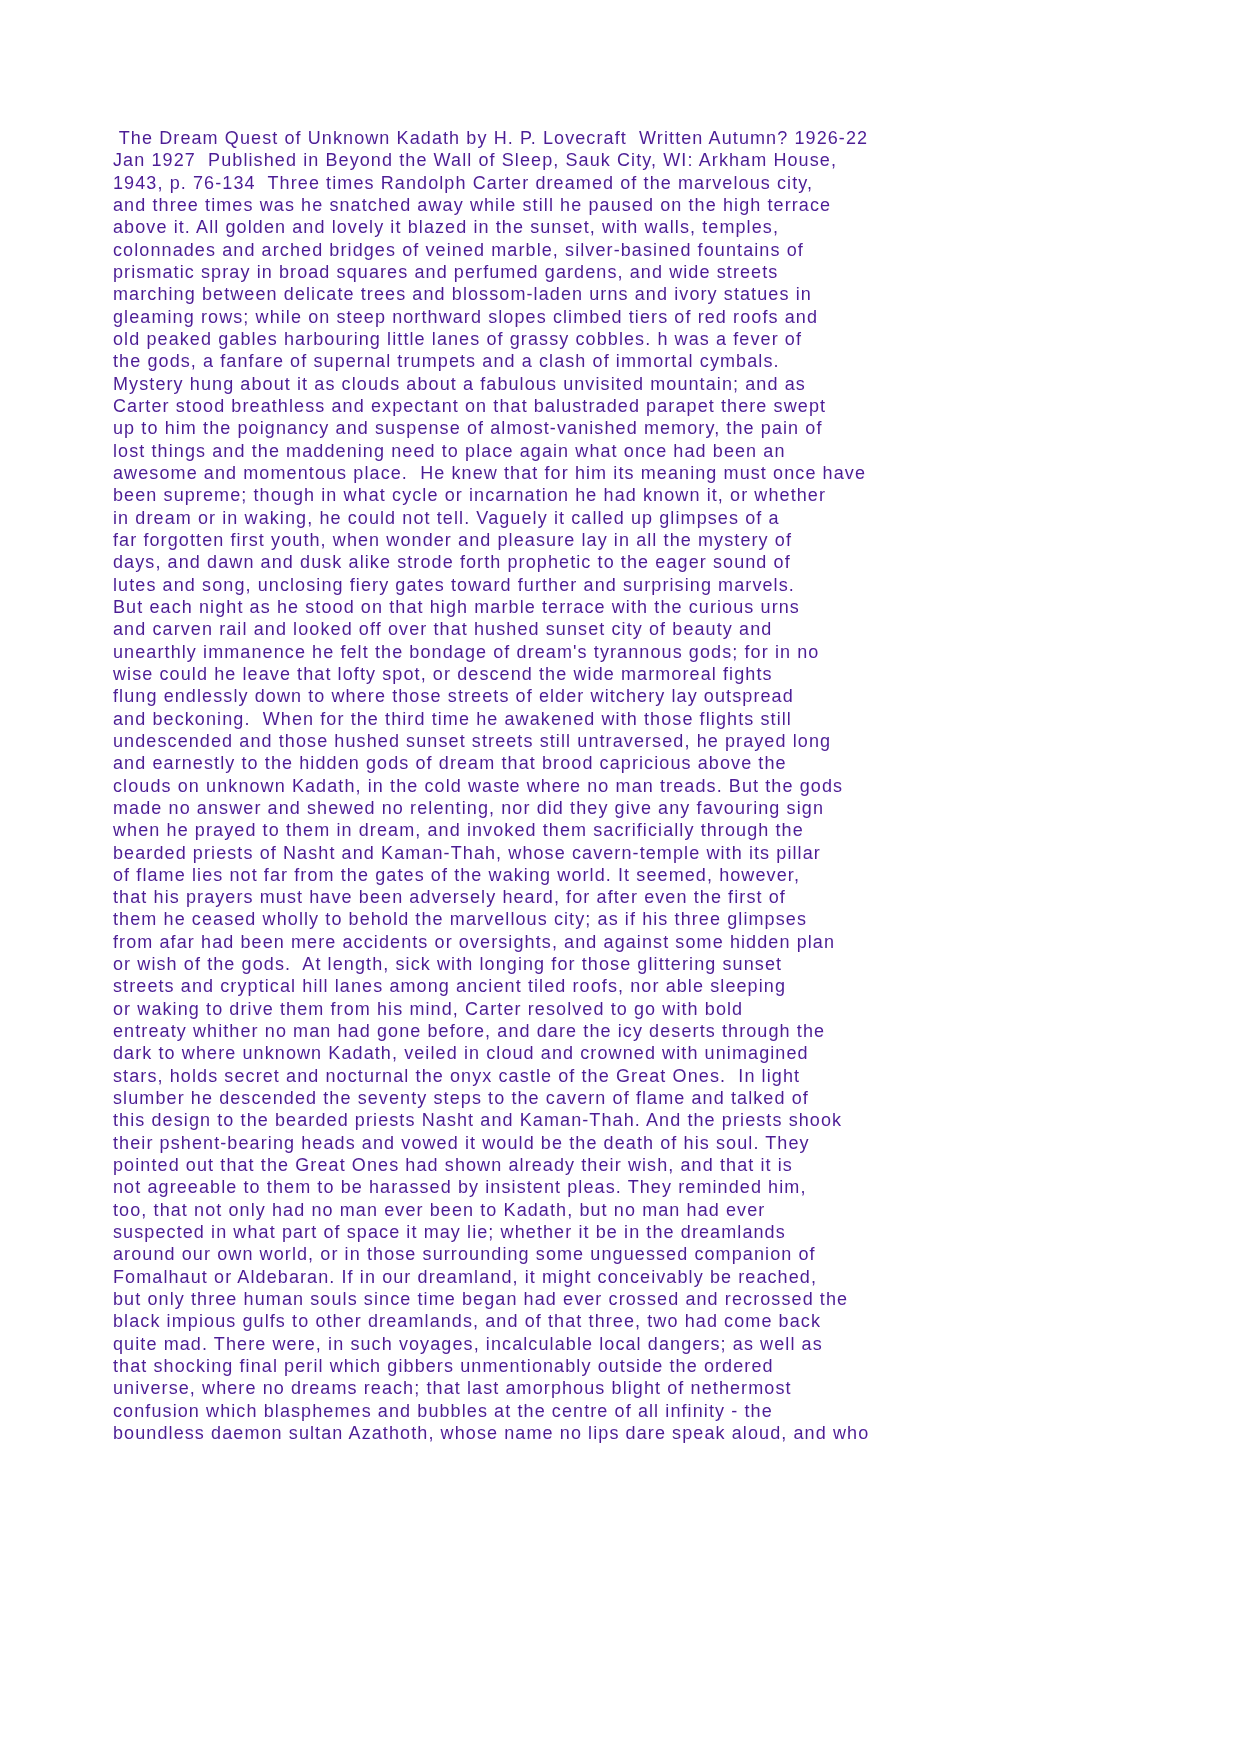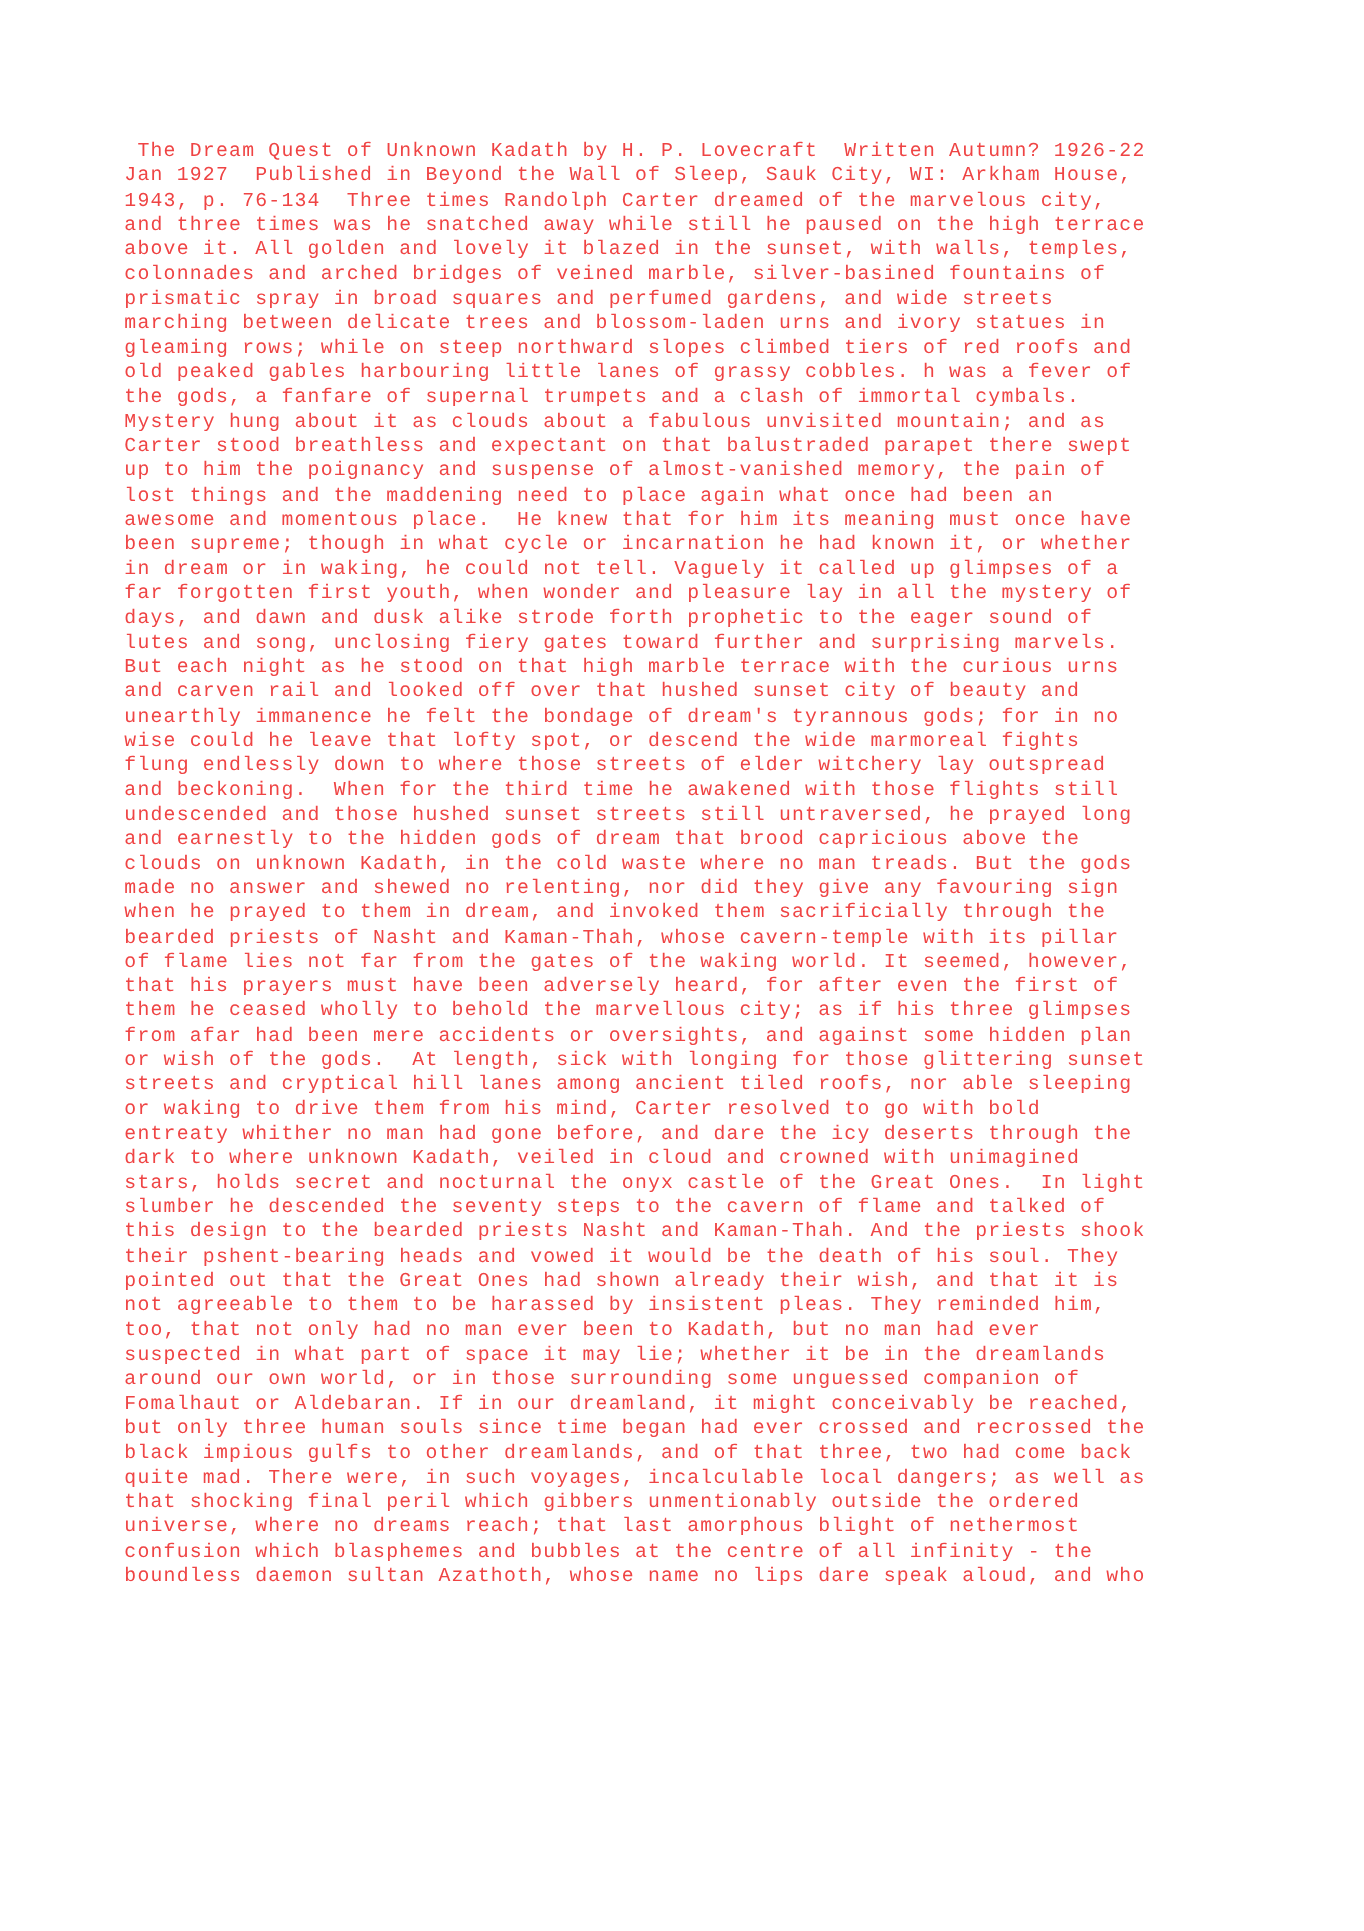--- a/index.html
+++ b/index.html
@@ -19,25 +19,25 @@
       top: 0;
       width: 1240px;
       height: 1755px;
       background: #ffffff;
     }
     .text-block {
       position: absolute;
       left: 113px;
       top: 127px;
       margin: 0;
-      font-family: Liberation Mono, monospace;
+      font-family: Liberation Sans, sans-serif;
       font-size: 18px;
       letter-spacing: 1.1px;
       line-height: 22.33px;
-      color: #ef4444;
+      color: #4c1d95;
       white-space: pre;
     }
     .line {
       display: block;
       height: 22.33px;
     }
   </style>
 </head>
 <body>
 

